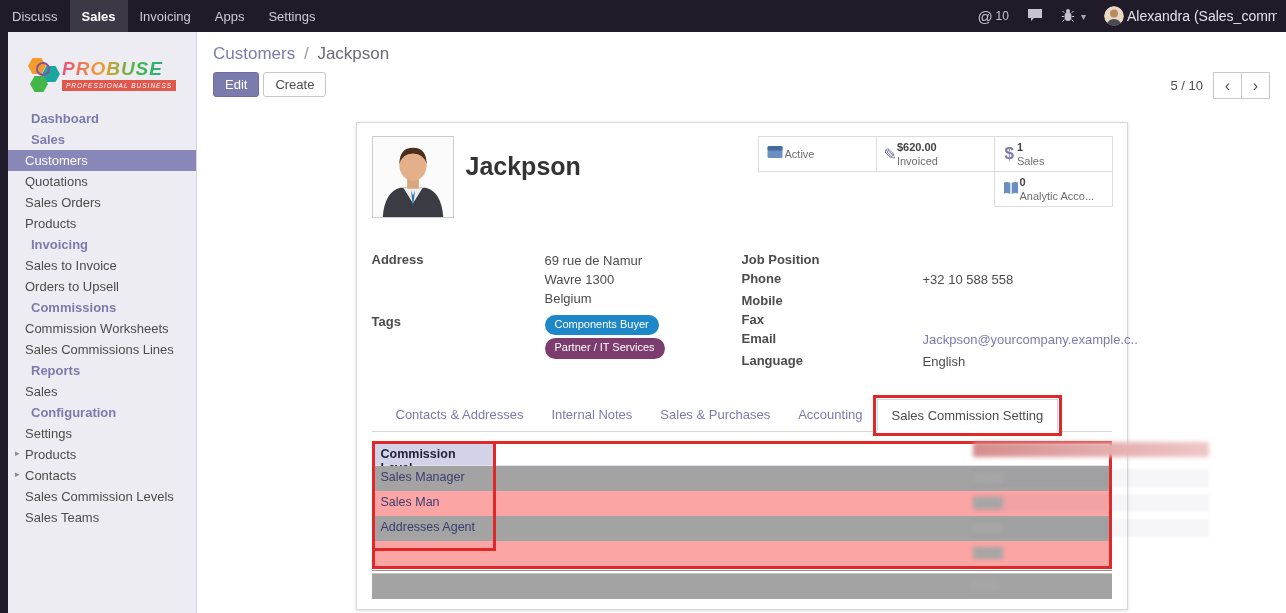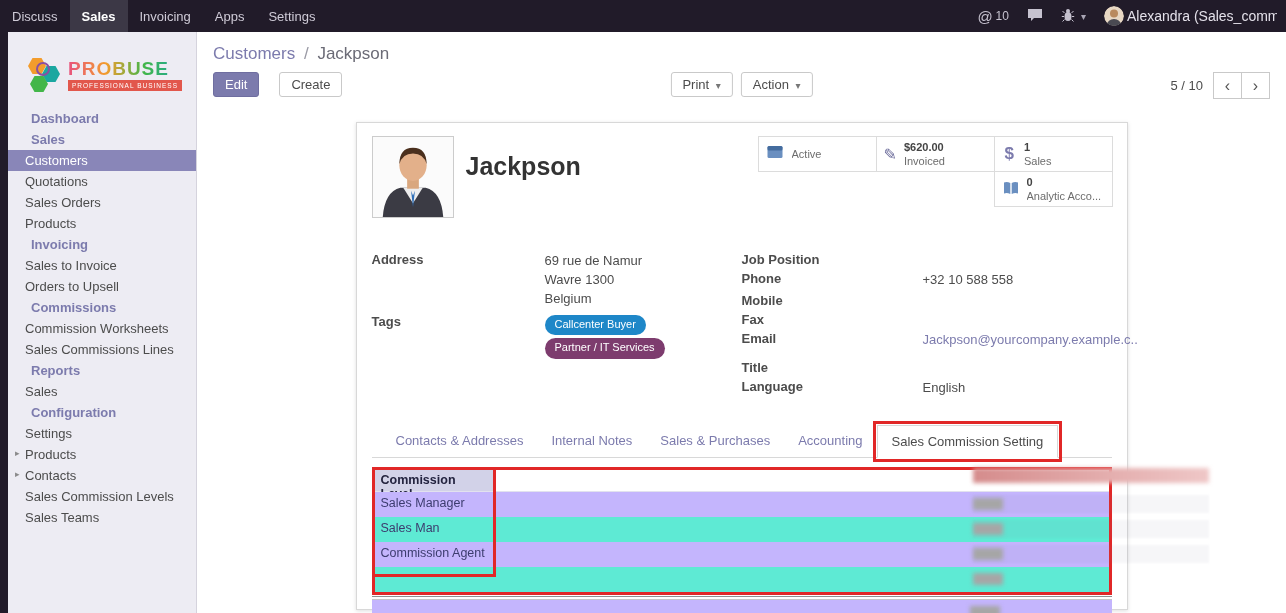--- a/index.html
+++ b/index.html
@@ -19,21 +19,21 @@
   .mention-count { font-size:12px; color:#c6c2cf; }
   .caret { font-size:10px; color:#a9a5b4; margin-left:3px; }
   .tb-avatar { width:20px; height:20px; border-radius:50%; overflow:hidden; flex-shrink:0; }
   .tb-username { max-width:150px; white-space:nowrap; overflow:hidden; font-size:14px; color:#e3e0e9; }
   
   .content { display:flex; height:581px; }
   .sidebar { width:197px; background:#edecf3; border-right:1px solid #d5d3dd; display:flex; flex-shrink:0; }
   .sidebar-edge { width:8px; background:var(--dark); flex-shrink:0; }
   .sidebar-inner { flex:1; padding-top:14px; overflow:hidden; }
   
-  .logo { display:flex; align-items:center; gap:6px; padding:8px 4px 14px 20px; cursor:pointer; }
+  .logo { display:flex; align-items:center; padding:8px 4px 14px 20px; cursor:pointer;font-style:italic; }
   .hexes { position:relative; width:34px; height:40px; flex-shrink:0; }
   .hex { position:absolute; width:18px; height:16px; clip-path:polygon(25% 0,75% 0,100% 50%,75% 100%,25% 100%,0 50%); }
   .hex1 { left:0; top:4px;  background:#f39c2c; }
   .hex2 { left:14px; top:12px; background:#1ba7a0; }
   .hex3 { left:2px; top:22px; background:#43b649; }
   .lens { position:absolute; left:8px; top:8px; width:14px; height:14px; border:2.5px solid #8a4fa0; border-radius:50%; }
   .logo-text-block { display:flex; flex-direction:column; }
   .logo-title {
     font-size:19px; font-weight:bold; letter-spacing:1px; color:#32a852;
     background:linear-gradient(90deg,#e8537f,#f39c2c,#43b649,#1ba7a0);
@@ -44,37 +44,37 @@
   .nav-header { color:var(--accent); font-weight:bold; padding:3px 8px 3px 23px; cursor:pointer; }
   .nav-item { padding:3px 8px 3px 17px; color:#4c4c4c; cursor:pointer; white-space:nowrap; position:relative; }
   .nav-item.selected { background:#8986b8; color:#fff; }
   .nav-arrow { position:absolute; left:7px; top:4px; font-size:9px; color:#8a8a8a; }
   
   .main { flex:1; display:flex; flex-direction:column; background:#fff; overflow:hidden; }
   .breadcrumb-row { padding:12px 0 2px 16px; font-size:17px; }
   .crumb-parent { color:var(--accent); cursor:pointer; }
   .crumb-sep { color:#9a9aa5; padding:0 4px; }
   .crumb-current { color:#6b6b76; }
-  .controls-row { display:flex; align-items:flex-start; padding:6px 16px 0 16px; position:relative; height:42px;gap:16px; }
+  .controls-row { display:flex; align-items:flex-start; padding:6px 16px 0 16px; position:relative; height:42px; }
   .btn { font-size:13px; border:1px solid #c9c9c9; background:#fff; padding:4px 11px; border-radius:3px; color:#4c4c4c; cursor:pointer; font-family:inherit; }
   .btn.primary { background:var(--accent); border-color:#6f6ea0; color:#fff; }
   .btn + .btn { margin-left:4px; }
   .center-group { position:absolute; left:50%; transform:translateX(-50%); display:flex; gap:4px; }
   .pager { margin-left:auto; display:flex; align-items:center; gap:10px; }
   .pager-text { color:#4c4c4c; }
   .pager-btns { display:flex; }
   .pager-btn { width:29px; height:27px; border:1px solid #c9c9c9; background:#fff; display:flex; align-items:center; justify-content:center; font-size:16px; color:#555; cursor:pointer; }
   .pager-btn + .pager-btn { margin-left:-1px; }
   
   .sheet { width:772px; margin:14px auto 0; background:#fff; border:1px solid #d8d8d8; box-shadow:0 1px 4px rgba(0,0,0,.13); position:relative; padding:13px 15px; height:488px; }
   .sheet-top { display:flex; }
   .avatar { width:82px; height:82px; border:1px solid #ccc; background:#fff; flex-shrink:0; }
   .record-name { font-size:25px; font-weight:600; color:#333; margin:16px 0 0 12px; }
   .stats { position:absolute; top:14px; right:14px; display:grid; grid-template-columns:repeat(3,118px); }
-  .stat { height:36px; border:1px solid #dcdcdc; background:#fff; display:flex; align-items:center; padding:0 7px; gap:7px; cursor:pointer; margin-left:-1px; margin-top:-1px; }
+  .stat { height:36px; border:1px solid #dcdcdc; background:#fff; display:flex; align-items:center; padding:0 7px; cursor:pointer; margin-left:-1px; margin-top:-1px; }
   .stat-analytic { grid-column:3; grid-row:2; }
   .stat .txt { font-size:11px; color:#6d6d6d; line-height:1.3; overflow:hidden; white-space:nowrap; }
   .stat .val { color:#444; font-weight:bold; }
   .dollar-glyph { font-size:17px; font-weight:bold; color:var(--accent); padding:0 3px; }
   .pencil-glyph { font-size:16px; color:#6b6b9a; }
   
   .fields { display:flex; margin-top:34px; }
   .fcol { width:50%; }
   .frow { display:flex; margin-bottom:5px;gap:36px; }
   .flabel { font-weight:bold; color:#4c4c4c; width:137px; flex-shrink:0; }
@@ -91,22 +91,22 @@
   .tab { padding:8px 14px; color:var(--accent); cursor:pointer; }
   .tab.active { color:#4c4c4c; background:#fff; border:1px solid #d8d8d8; border-bottom-color:#fff; margin-bottom:-1px; outline:3px solid var(--red); outline-offset:1px; }
   
   .table-region { margin-top:9px; position:relative; }
   .tbl-outline { border:3px solid var(--red); }
   .crow { height:25px; display:flex; position:relative; font-size:12.5px; }
   .crow .c-first { width:120px; padding:4px 4px 0 6px; flex-shrink:0; color:#3c3c6e; }
   .crow .c-rest { flex:1; position:relative; }
   .crow.header { height:22px; border-bottom:1px solid #e2e2ee; }
   .crow.header .c-first { background:#d2d2e8; font-weight:bold; color:#23233f; padding-top:3px; }
-  .row-lav { background:#c4b5fd; }
-  .row-white { background:#5eead4; }
+  .row-lav { background:#a3a3a3; }
+  .row-white { background:#fca5a5; }
   .redact-pink { position:absolute; left:478px; top:-2px; width:236px; height:15px; background:linear-gradient(90deg,#d58c8c,#efc7c7); filter:blur(2px); }
   .redact-strip { position:absolute; left:478px; top:3px; width:236px; height:18px; background:rgba(125,125,160,0.07); filter:blur(1px); }
   .redact-blob { position:absolute; left:478px; top:6px; width:30px; height:12px; background:#a6a6a6; filter:blur(2px); }
   .col-outline { position:absolute; left:0; top:0; width:124px; height:110px; border:3px solid var(--red); pointer-events:none; }
   .tbl-footer { border-top:1px solid #8f8f8f; margin-top:1px; }
   .tbl-footer-inner { border-top:1px solid #c6c6c6; margin-top:2px; }
 </style>
 </head>
 <body>
 
@@ -207,30 +207,20 @@
     <div class="breadcrumb-row">
       <span class="crumb-parent">Customers</span>
       <span class="crumb-sep">/</span>
       <span class="crumb-current">Jackpson</span>
     </div>
 
     <div class="controls-row">
       <button class="btn primary">Edit</button>
       <button class="btn">Create</button>
 
-      <div class="center-group">
-        <button class="btn">
-          <span>Print</span>
-          <span class="caret" style="color:#777">▾</span>
-        </button>
-        <button class="btn">
-          <span>Action</span>
-          <span class="caret" style="color:#777">▾</span>
-        </button>
-      </div>
 
       <div class="pager">
         <span class="pager-text">5 / 10</span>
         <span class="pager-btns">
           <button class="pager-btn">‹</button>
           <button class="pager-btn">›</button>
         </span>
       </div>
     </div>
 
@@ -294,21 +284,21 @@
             <span class="flabel">Address</span>
             <span class="fval">
               <span>69 rue de Namur</span><br>
               <span>Wavre 1300</span><br>
               <span>Belgium</span>
             </span>
           </div>
           <div class="frow">
             <span class="flabel">Tags</span>
             <span class="fval">
-              <span class="tag tag-blue">Callcenter Buyer</span><br>
+              <span class="tag tag-blue">Components Buyer</span><br>
               <span class="tag tag-magenta">Partner / IT Services</span>
             </span>
           </div>
         </div>
 
         <div class="fcol fcol-right">
           <div class="frow">
             <span class="flabel">Job Position</span>
             <span class="fval"></span>
           </div>
@@ -320,24 +310,20 @@
             <span class="flabel">Mobile</span>
             <span class="fval"></span>
           </div>
           <div class="frow">
             <span class="flabel">Fax</span>
             <span class="fval"></span>
           </div>
           <div class="frow">
             <span class="flabel">Email</span>
             <span class="fval link">Jackpson@yourcompany.example.c..</span>
-          </div>
-          <div class="frow gap-above">
-            <span class="flabel">Title</span>
-            <span class="fval"></span>
           </div>
           <div class="frow">
             <span class="flabel">Language</span>
             <span class="fval">English</span>
           </div>
         </div>
       </div>
 
       <div class="tabs">
         <span class="tab">Contacts &amp; Addresses</span>
@@ -363,21 +349,21 @@
               </div>
           </div>
           <div class="crow row-white">
             <div class="c-first">Sales Man</div>
             <div class="c-rest">
                 <div class="redact-strip"></div>
                 <div class="redact-blob"></div>
               </div>
           </div>
           <div class="crow row-lav">
-            <div class="c-first">Commission Agent</div>
+            <div class="c-first">Addresses Agent</div>
             <div class="c-rest">
                 <div class="redact-strip"></div>
                 <div class="redact-blob"></div>
               </div>
           </div>
           <div class="crow row-white">
             <div class="c-first"></div>
             <div class="c-rest">
                 <div class="redact-blob"></div>
               </div>

